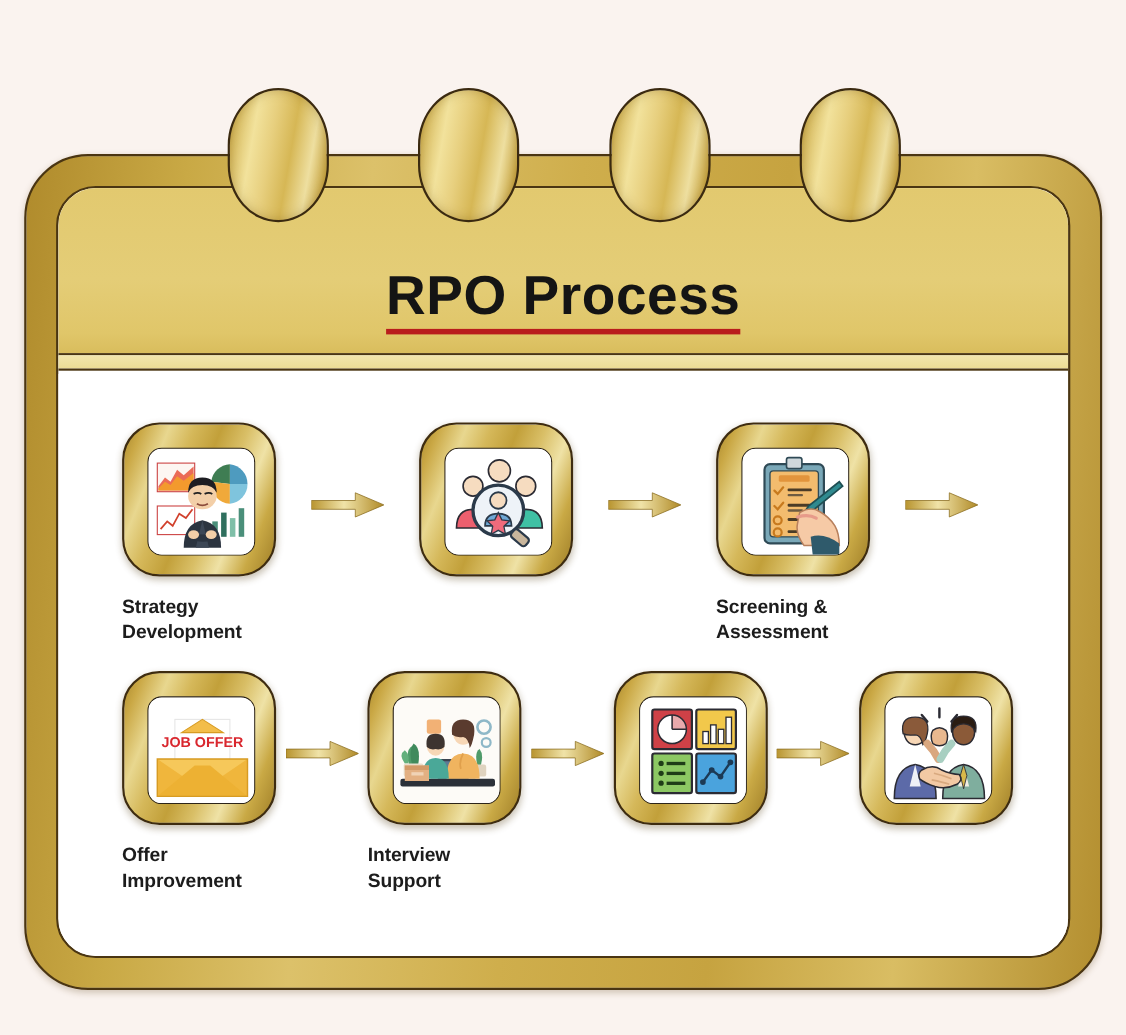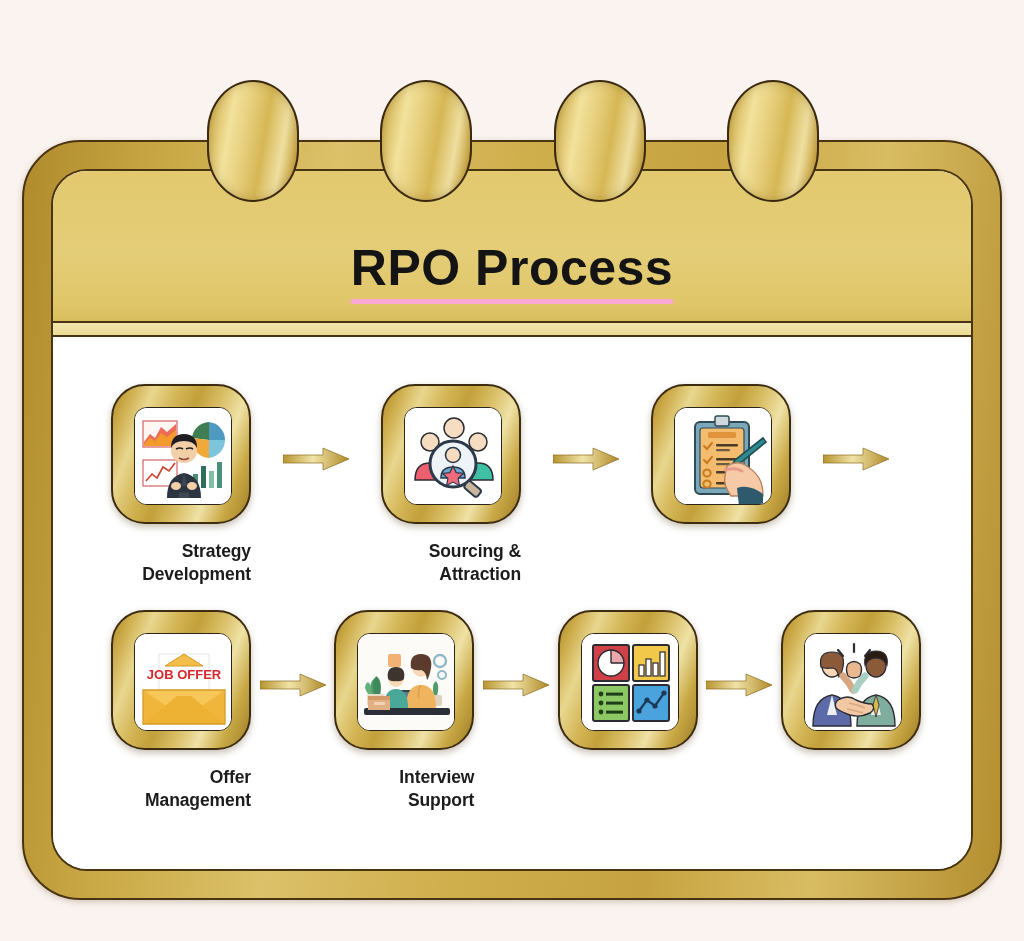--- a/index.html
+++ b/index.html
@@ -122,41 +122,40 @@
     top: 72px;
     width: 100%;
     text-align: center;
     font-size: 50px;
     font-weight: bold;
     color: #141414;
     letter-spacing: .5px;
     line-height: 1;
   }
   .board-title span {
-    border-bottom: 5px solid #f9a8d4;
+    border-bottom: 5px solid #b91c1c;
     padding-bottom: 3px;
   }
 
   
   .content {
     position: absolute;
     left: 0;
     top: 169px;
     right: 0;
     bottom: 0;
     background: #ffffff;
   }
 
   .grid-row {
     position: absolute;
     left: 58px;
     width: 810px;
     height: 220px;
     display: flex;
-    text-align: right;
   }
   .grid-row.r1 { top: 44px; }
   .grid-row.r2 { top: 270px; }
 
   .step {
     position: relative;
     width: 140px;
     flex: 0 0 140px;
   }
 
@@ -314,22 +313,20 @@
                   <path d="M32 56 q0-18 17-18 q17 0 17 18 z" fill="#f2c33d" stroke="#2b2b33" stroke-width="1.5"></path>
 
                   <circle cx="48" cy="56" r="23" fill="#eef3f8" stroke="#2b3a4a" stroke-width="3"></circle>
                   <circle cx="48" cy="47" r="7.5" fill="#f6dcc0" stroke="#2b3a4a" stroke-width="1.6"></circle>
                   <path d="M36 70 q0-11 12-11 q12 0 12 11 z" fill="#6fa8d6" stroke="#2b3a4a" stroke-width="1.6"></path>
                   <path d="M48 58 l3.2 6.6 7.2 .9 -5.3 5 1.4 7.2 -6.5-3.6 -6.5 3.6 1.4-7.2 -5.3-5 7.2-.9 z" fill="#ef6b7c" stroke="#2b3a4a" stroke-width="1.2"></path>
                   <rect x="64" y="72" width="17" height="9" rx="3" transform="rotate(40 64 72)" fill="#c9b69c" stroke="#2b3a4a" stroke-width="2"></rect>
                 </svg>
               </div>
             </div>
-            <div class="step-label">Sourcing &amp;
-Attraction</div>
           </div>
 
           <div class="connector">
             <svg class="arrow" viewBox="0 0 66 26">
               <path d="M0 9 H40 V2 L66 13 L40 24 V17 H0 Z" fill="url(#ag1)" stroke="#8a6c1e" stroke-width=".7"></path>
             </svg>
           </div>
 
           <div class="step">
             <div class="card">
@@ -353,20 +350,22 @@
                   <rect x="41" y="74" width="20" height="2.6" rx="1" fill="#4b3b26"></rect>
 
                   <path d="M88 30 L60 52 l-5 8 9-4 27-22 z" fill="#2f8a8f" stroke="#1f4f54" stroke-width="1.6"></path>
 
                   <path d="M52 58 q10-6 18-1 q9 5 14 13 q4 7 4 18 H56 q-8-11-6-20 q1-6 2-10z" fill="#f6caa6" stroke="#b8805d" stroke-width="1.4"></path>
                   <path d="M50 62 q10-3 17 1" stroke="#e79b8a" stroke-width="3" fill="none" stroke-linecap="round"></path>
                   <path d="M62 80 q12-4 26 6 l0 12 H64 z" fill="#2f5a6b"></path>
                 </svg>
               </div>
             </div>
+            <div class="step-label">Screening &amp;
+Assessment</div>
           </div>
 
           <div class="connector">
             <svg class="arrow" viewBox="0 0 66 26">
               <path d="M0 9 H40 V2 L66 13 L40 24 V17 H0 Z" fill="url(#ag1)" stroke="#8a6c1e" stroke-width=".7"></path>
             </svg>
           </div>
 
 
         </div>
@@ -385,21 +384,21 @@
                   <path d="M8 56 h82 v34 H8 z" fill="#f0b63c"></path>
                   <path d="M8 56 L49 84 L90 56 Z" fill="#f6c85a"></path>
                   <path d="M8 90 L42 62 h14 L90 90 Z" fill="#edb133"></path>
                   <path d="M8 56 h82 v34 H8 z" fill="none" stroke="#d79b22" stroke-width="1.3"></path>
 
                   <path d="M30 32 L49 20 L68 32 Z" fill="#f3bd49" stroke="#d79b22" stroke-width="1"></path>
                 </svg>
               </div>
             </div>
             <div class="step-label">Offer
-Management</div>
+Improvement</div>
           </div>
 
           <div class="connector">
             <svg class="arrow" viewBox="0 0 66 26">
               <path d="M0 9 H40 V2 L66 13 L40 24 V17 H0 Z" fill="url(#ag1)" stroke="#8a6c1e" stroke-width=".7"></path>
             </svg>
           </div>
 
           <div class="step">
             <div class="card">

